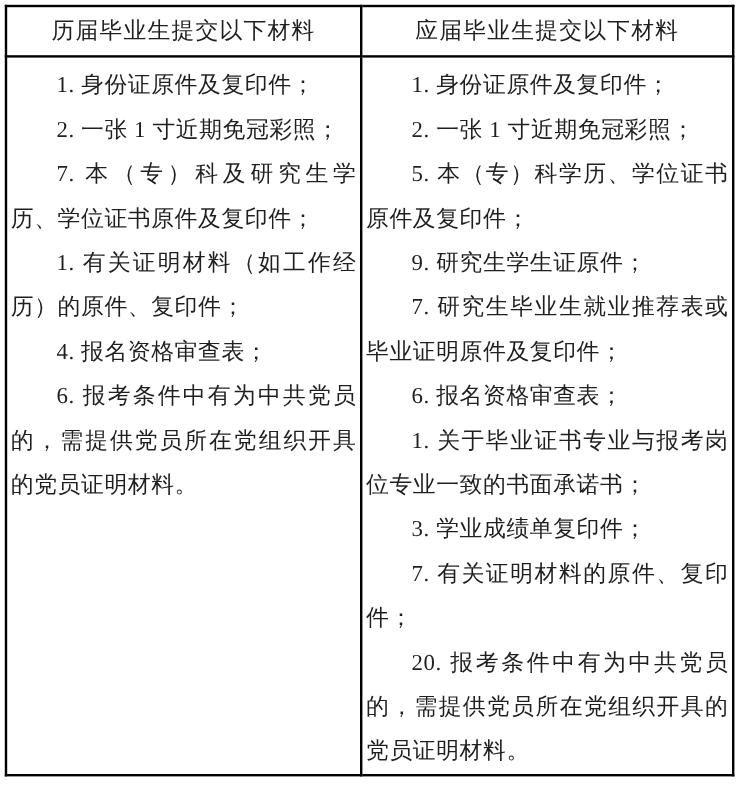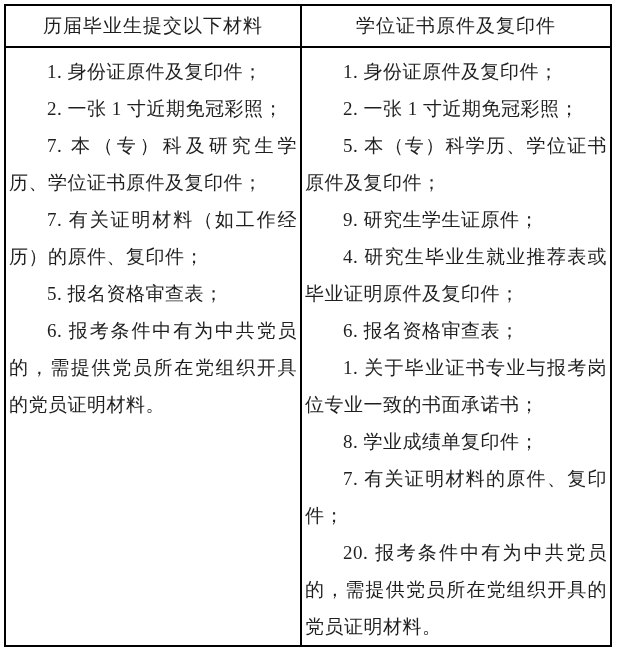--- a/index.html
+++ b/index.html
@@ -58,40 +58,40 @@
 <body>
 
 <table class="materials">
   <colgroup>
     <col class="col-left">
     <col class="col-right">
   </colgroup>
   <thead>
     <tr>
       <th>历届毕业生提交以下材料</th>
-      <th>学位证书原件及复印件</th>
+      <th>应届毕业生提交以下材料</th>
     </tr>
   </thead>
   <tbody>
     <tr>
       <td class="cell-body">
         <p>1. 身份证原件及复印件；</p>
         <p>2. 一张 1 寸近期免冠彩照；</p>
         <p>7. 本（专）科及研究生学历、学位证书原件及复印件；</p>
-        <p>7. 有关证明材料（如工作经历）的原件、复印件；</p>
-        <p>5. 报名资格审查表；</p>
+        <p>1. 有关证明材料（如工作经历）的原件、复印件；</p>
+        <p>4. 报名资格审查表；</p>
         <p>6. 报考条件中有为中共党员的，需提供党员所在党组织开具的党员证明材料。</p>
       </td>
       <td class="cell-body">
         <p>1. 身份证原件及复印件；</p>
         <p>2. 一张 1 寸近期免冠彩照；</p>
         <p>5. 本（专）科学历、学位证书原件及复印件；</p>
         <p>9. 研究生学生证原件；</p>
-        <p>4. 研究生毕业生就业推荐表或毕业证明原件及复印件；</p>
+        <p>7. 研究生毕业生就业推荐表或毕业证明原件及复印件；</p>
         <p>6. 报名资格审查表；</p>
         <p>1. 关于毕业证书专业与报考岗位专业一致的书面承诺书；</p>
-        <p>8. 学业成绩单复印件；</p>
+        <p>3. 学业成绩单复印件；</p>
         <p>7. 有关证明材料的原件、复印件；</p>
         <p>20. 报考条件中有为中共党员的，需提供党员所在党组织开具的党员证明材料。</p>
       </td>
     </tr>
   </tbody>
 </table>
 
 </body></html>

